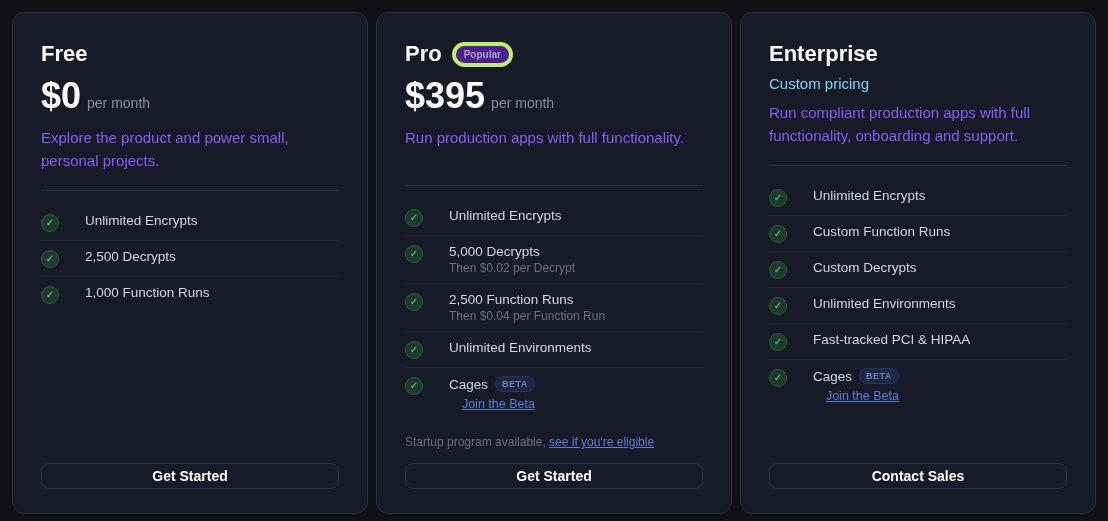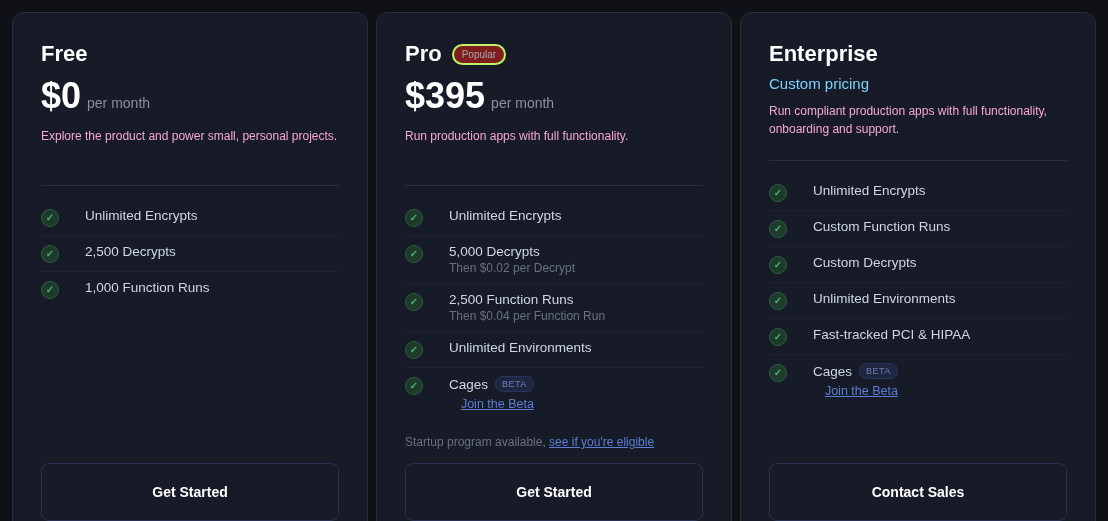--- a/index.html
+++ b/index.html
@@ -38,48 +38,48 @@
       align-items: center;
       gap: 10px;
       margin-bottom: 8px;
     }
     .plan-name {
       font-size: 22px;
       font-weight: 700;
       color: #ffffff;
     }
     .popular-badge {
-      background-color: #7f1d1d;
+      background-color: #4c1d95;
       color: #a0a8b8;
       font-size: 10px;
-      font-weight: 400;
+      font-weight: 700;
       padding: 3px 8px;
       border-radius: 20px;
-      border: 2px solid #bef264;
+      border: 4px solid #bef264;
       text-transform: capitalize;
     }
     .price-row {
       display: flex;
       align-items: baseline;
       gap: 6px;
       margin-bottom: 10px;
     }
     .price-amount {
       font-size: 36px;
       font-weight: 800;
       color: #ffffff;
     }
     .price-period {
       font-size: 14px;
       color: #8890a4;
       font-weight: 400;
     }
     .plan-description {
-      font-size: 12px;
-      color: #f9a8d4;
+      font-size: 15px;
+      color: #8b5cf6;
       line-height: 1.5;
       margin-bottom: 18px;
       min-height: 40px;
     }
     .divider {
       border: none;
       border-top: 1px solid #2a2f3e;
       margin-bottom: 14px;
     }
     .features-list {
@@ -131,21 +131,21 @@
       flex-wrap: wrap;
     }
     .feature-sub {
       font-size: 12px;
       color: #6a7080;
     }
     .beta-badge {
       background-color: #1e2640;
       color: #6a80b8;
       font-size: 9px;
-      font-weight: 400;
+      font-weight: 700;
       padding: 2px 6px;
       border-radius: 10px;
       border: 1px solid #2a3660;
       text-transform: uppercase;
       letter-spacing: 0.5px;
     }
     .join-beta-link {
       display: block;
       font-size: 12.5px;
       color: #5a7fd4;
@@ -160,21 +160,21 @@
       margin-bottom: 14px;
     }
     .startup-link {
       color: #5a7fd4;
       text-decoration: underline;
       cursor: pointer;
     }
     .cta-button {
       display: block;
       width: 100%;
-      padding: 20px 16px;
+      padding: 4px 16px;
       border-radius: 8px;
       font-size: 14px;
       font-weight: 600;
       text-align: center;
       cursor: pointer;
       border: 1.5px solid #2a3050;
       background-color: transparent;
       color: #ffffff;
       margin-top: auto;
       transition: background-color 0.2s;

